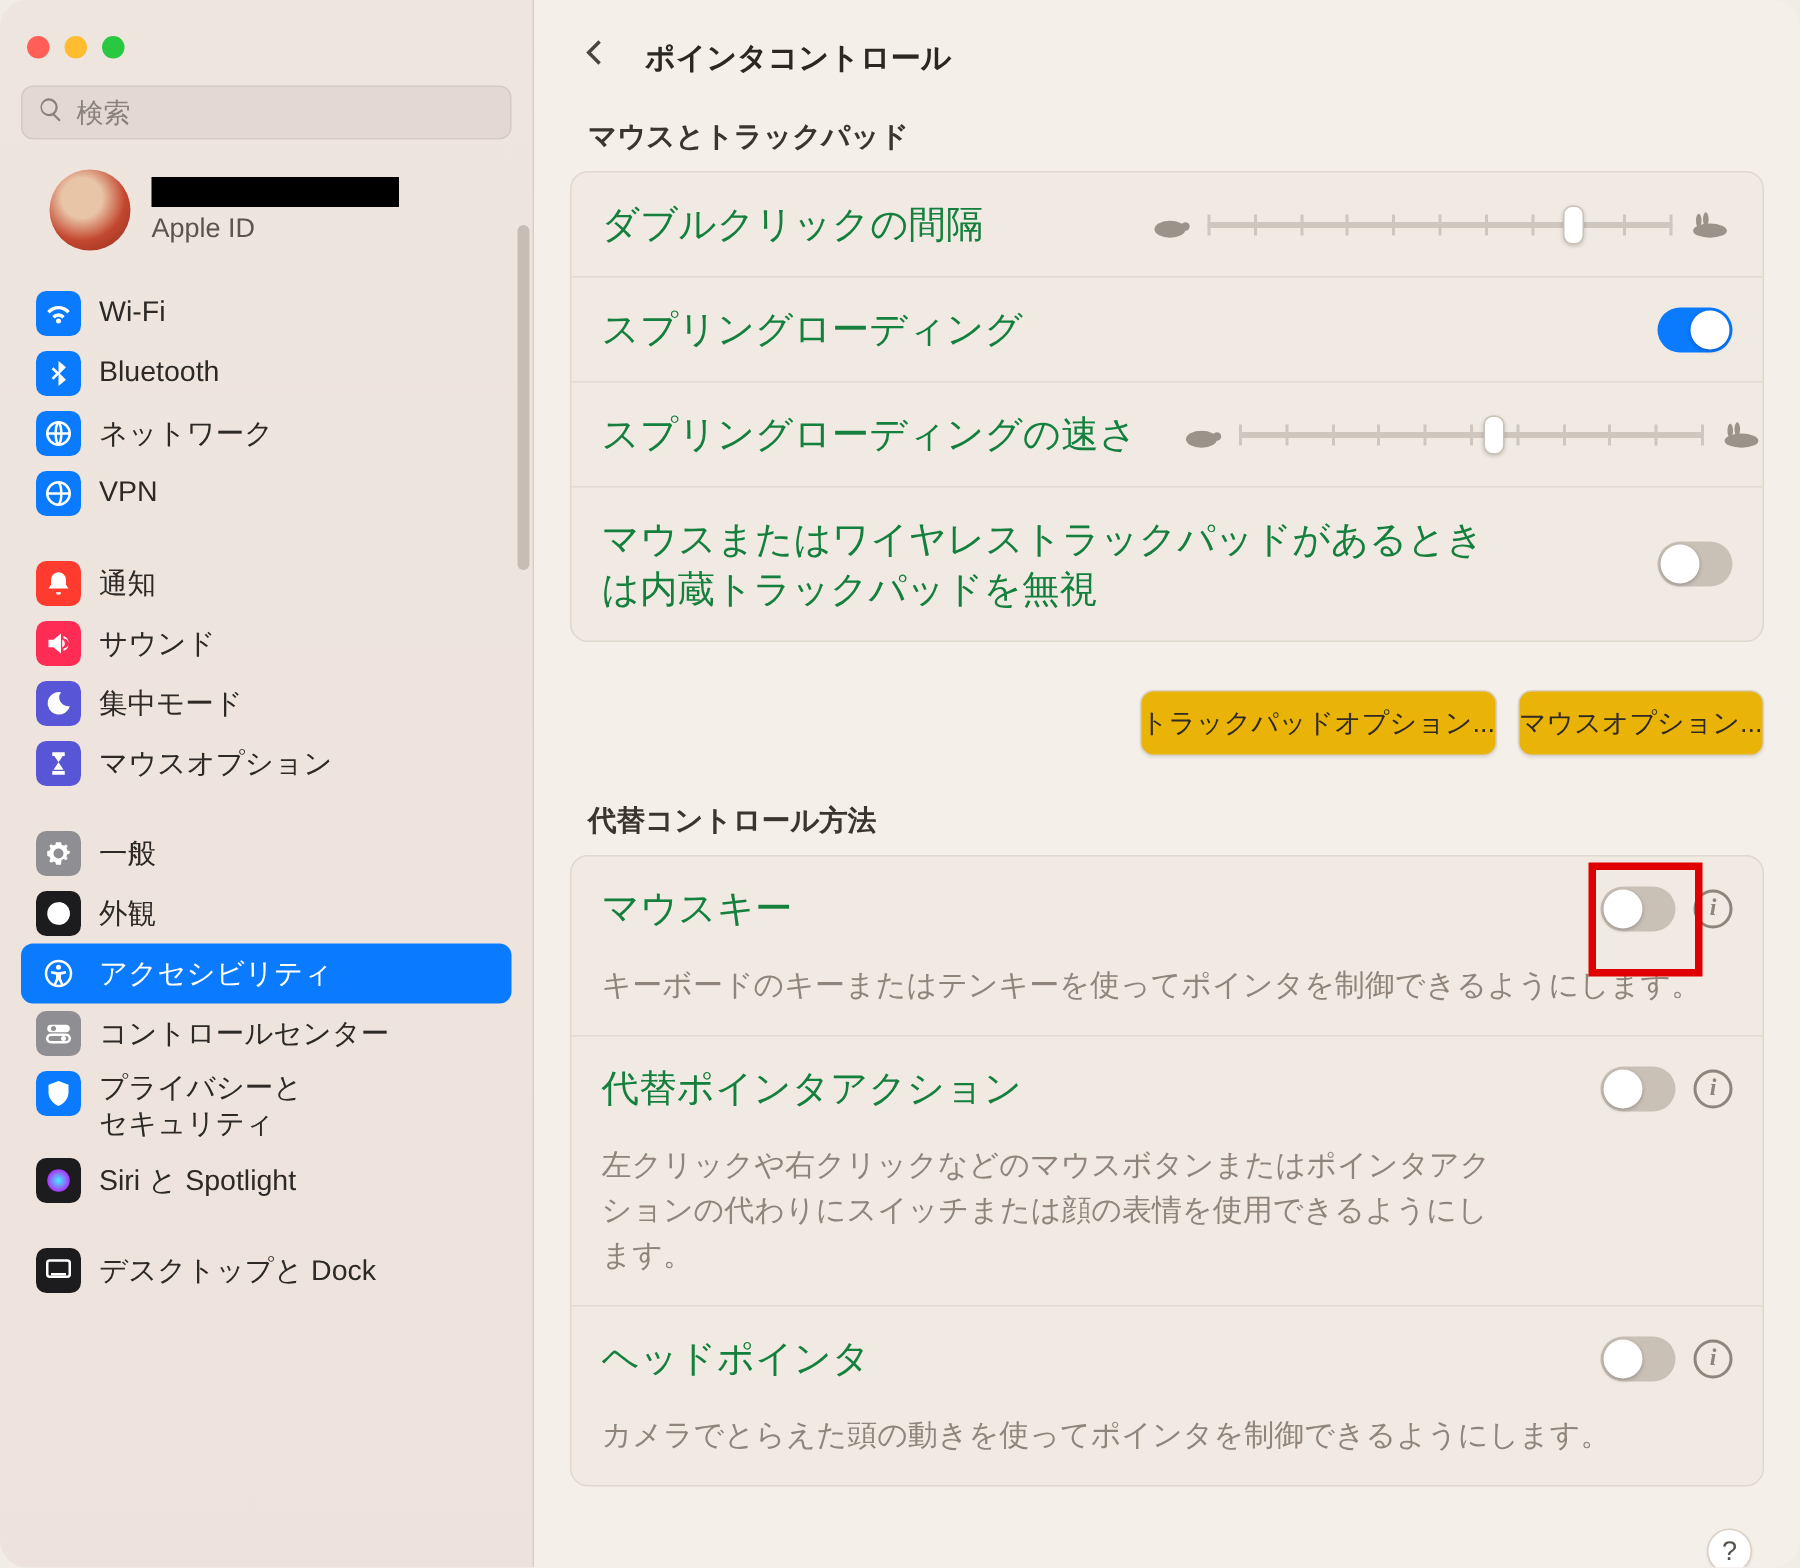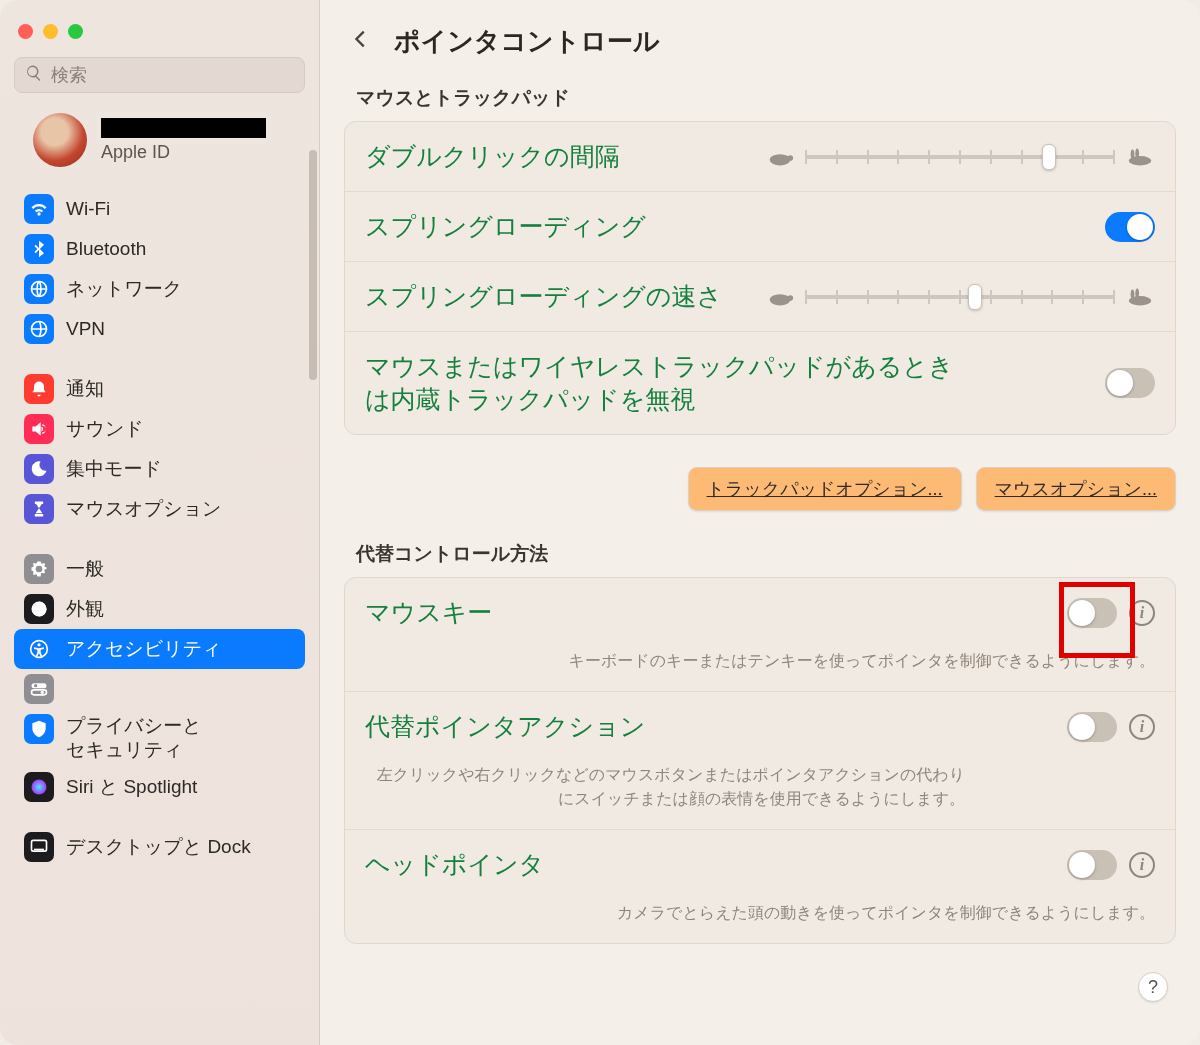--- a/index.html
+++ b/index.html
@@ -6,21 +6,21 @@
 body {
   font-family: -apple-system, "Helvetica Neue", Arial, sans-serif;
   width: 1200px; height: 1045px;
   background: #f2ece6;
   display: flex;
   border-radius: 18px;
   overflow: hidden;
   position: relative;
 }
 .sidebar {
-  width: 320px;
+  width: 356px;
   background: linear-gradient(#efe5df, #ede3dc);
   border-right: 1px solid #d6cdc5;
   display: flex;
   flex-direction: column;
   padding-top: 10px;
   position: relative;
 }
 .traffic-lights { display: flex; gap: 10px; padding: 14px 18px 18px; }
 .tlight { width: 15px; height: 15px; border-radius: 50%; }
 .tlr { background: #ff5f57; } .tly { background: #febc2e; } .tlg { background: #28c840; }
@@ -69,33 +69,33 @@
   flex: 1; background: #f4efe9;
   display: flex; flex-direction: column;
   overflow: hidden;
 }
 .header {
   display: flex; align-items: center; gap: 16px;
   padding: 24px 30px 20px;
 }
 .back-btn { width: 28px; height: 28px; }
 .back-btn svg { width: 22px; height: 22px; stroke: #4a443e; fill: none; stroke-width: 2.5; }
-.title { font-size: 26px; font-weight: 700; color: #2b2722; }
+.title { font-size: 20px; font-weight: 700; color: #2b2722; }
 .section-label { font-size: 19px; font-weight: 700; color: #3b352f; padding: 6px 36px 10px; }
 .panel {
   margin: 0 24px 18px; background: #f0e8e1cc;
   border: 1px solid #e0d7ce; border-radius: 12px;
 }
 .row {
   padding: 18px 20px; display: flex; align-items: center;
   border-bottom: 1px solid #e3dad0; gap: 14px;
 }
 .row:last-child { border-bottom: none; }
 .row .label { font-size: 25px; color: #15803d; flex: 0 0 auto; }
-.row .desc { font-size: 16px; color: #8f857a; margin-top: 6px; line-height: 1.5; text-align: right; }
+.row .desc { font-size: 20px; color: #8f857a; margin-top: 6px; line-height: 1.5; }
 .row.col { flex-direction: column; align-items: stretch; }
 .row.col .top-line { display: flex; align-items: center; }
 .row .spacer { flex: 1; }
 .slider-wrap { display: flex; align-items: center; gap: 10px; flex: 1; justify-content: flex-end; }
 .slider-track {
   position: relative; width: 310px; height: 4px;
   background: #cfc6bd; border-radius: 2px;
 }
 .slider-ticks { position: absolute; inset: -5px 0; display: flex; justify-content: space-between; }
 .tick { width: 2px; height: 14px; background: #cfc6bd; }
@@ -116,24 +116,23 @@
 .toggle.off .knob { left: 2px; }
 .toggle.on .knob { right: 2px; }
 .info-btn {
   width: 26px; height: 26px; border: 2px solid #8e857b; border-radius: 50%;
   display: flex; align-items: center; justify-content: center;
   font-size: 16px; color: #8e857b; font-weight: 600; flex-shrink: 0;
   font-family: Georgia, serif; font-style: italic;
 }
 .btn-row { display: flex; gap: 14px; justify-content: flex-end; padding: 14px 24px 24px; }
 .pill-btn {
-  background: #fdba74; border: 1px solid #d9d0c6; border-radius: 9px;
-  padding: 9px 18px; font-size: 18px; color: #2f2a25;
+  background: #eab308; border: 1px solid #d9d0c6; border-radius: 9px;
+  padding: 9px 0; font-size: 18px; color: #2f2a25;
   box-shadow: 0 1px 2px rgba(0,0,0,0.08);
-  text-decoration: underline;
 }
 .help-row { display: flex; justify-content: flex-end; padding: 10px 32px; }
 .help-btn {
   width: 30px; height: 30px; border-radius: 50%;
   background: #fff; border: 1px solid #d9d0c6;
   display: flex; align-items: center; justify-content: center;
   font-size: 18px; color: #55504a; box-shadow: 0 1px 2px rgba(0,0,0,0.1);
 }
 .highlight-box {
   position: absolute; border: 5px solid #e00000;
@@ -268,20 +267,21 @@
         </div>
         <div class="nav-item">
           <div class="nav-icon" style="background: rgb(142, 142, 147);">
             <svg viewBox="0 0 24 24">
               <rect x="3" y="5" width="18" height="6" rx="3"></rect>
               <rect x="3" y="13" width="18" height="6" rx="3" fill="none" stroke="#fff" stroke-width="2"></rect>
               <circle cx="8" cy="8" r="2" fill="#8e8e93"></circle>
               <circle cx="16" cy="16" r="2"></circle>
             </svg>
           </div>
+          <span>コントロールセンター</span>
         </div>
         <div class="nav-item multi">
           <div class="nav-icon" style="background: rgb(10, 122, 255);">
             <svg viewBox="0 0 24 24">
               <path d="M12 2l8 3v6c0 5-3.5 9-8 11-4.5-2-8-6-8-11V5z"></path>
             </svg>
           </div>
           <span class="two-line">プライバシーと<br>セキュリティ</span>
         </div>
         <div class="nav-item">

